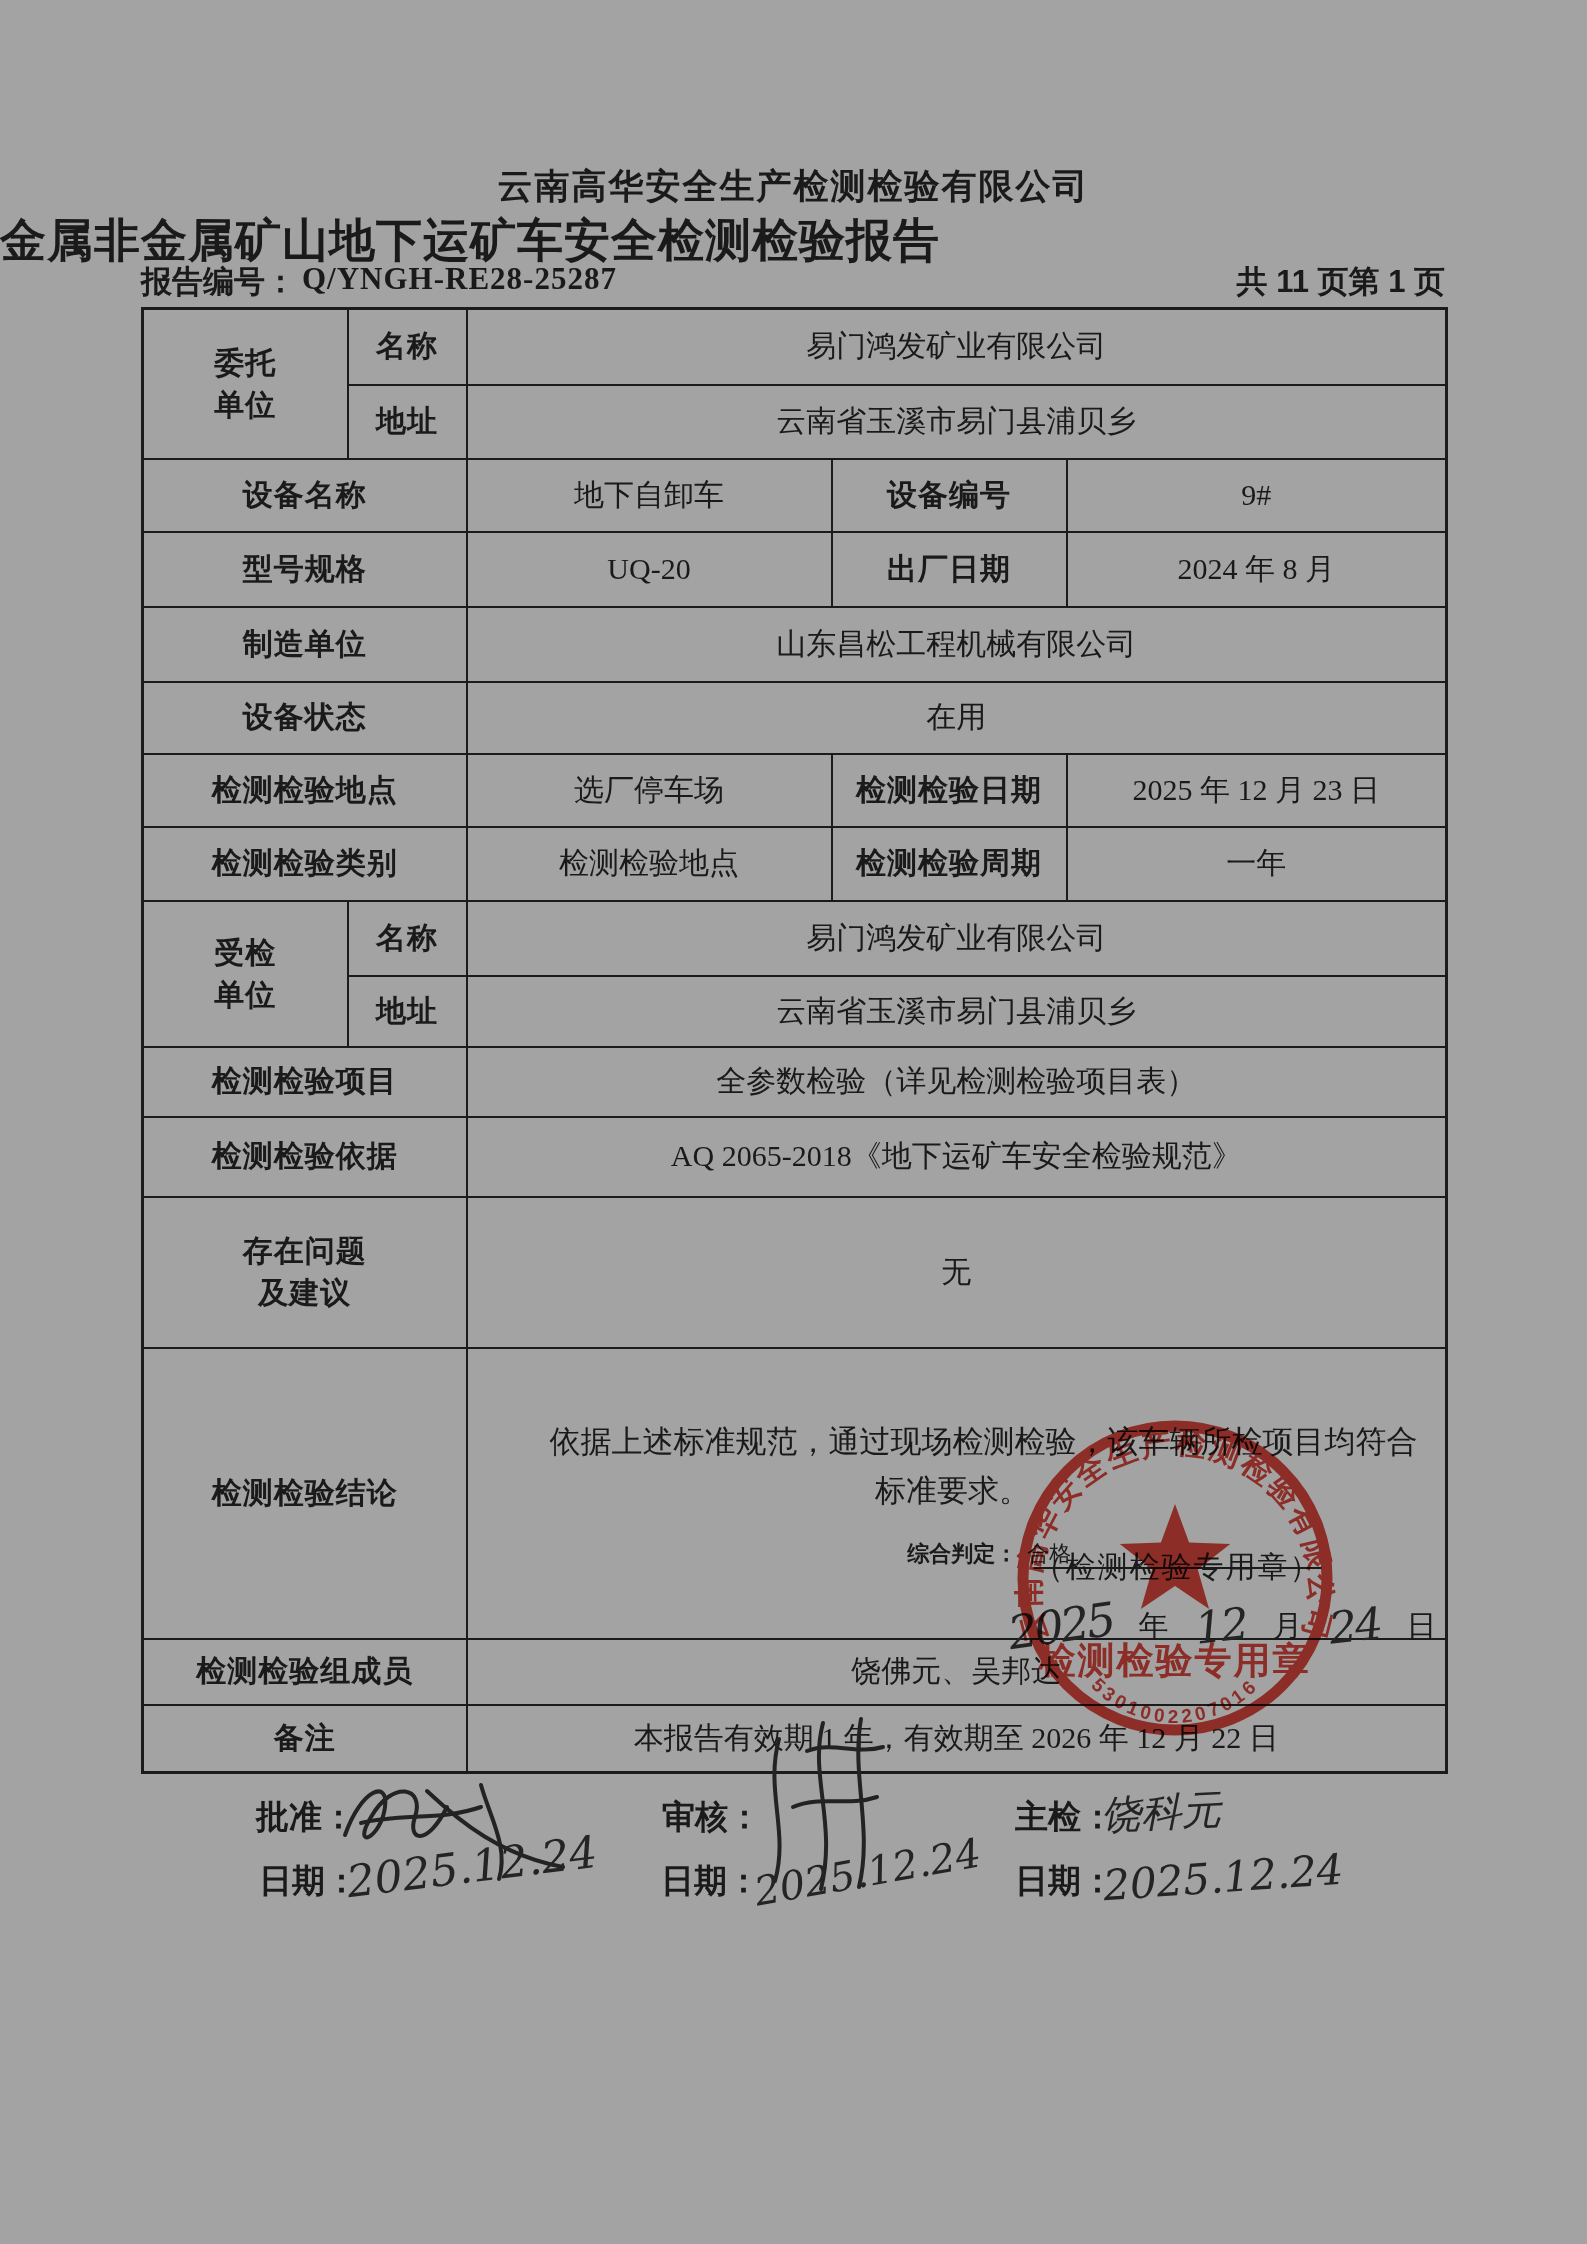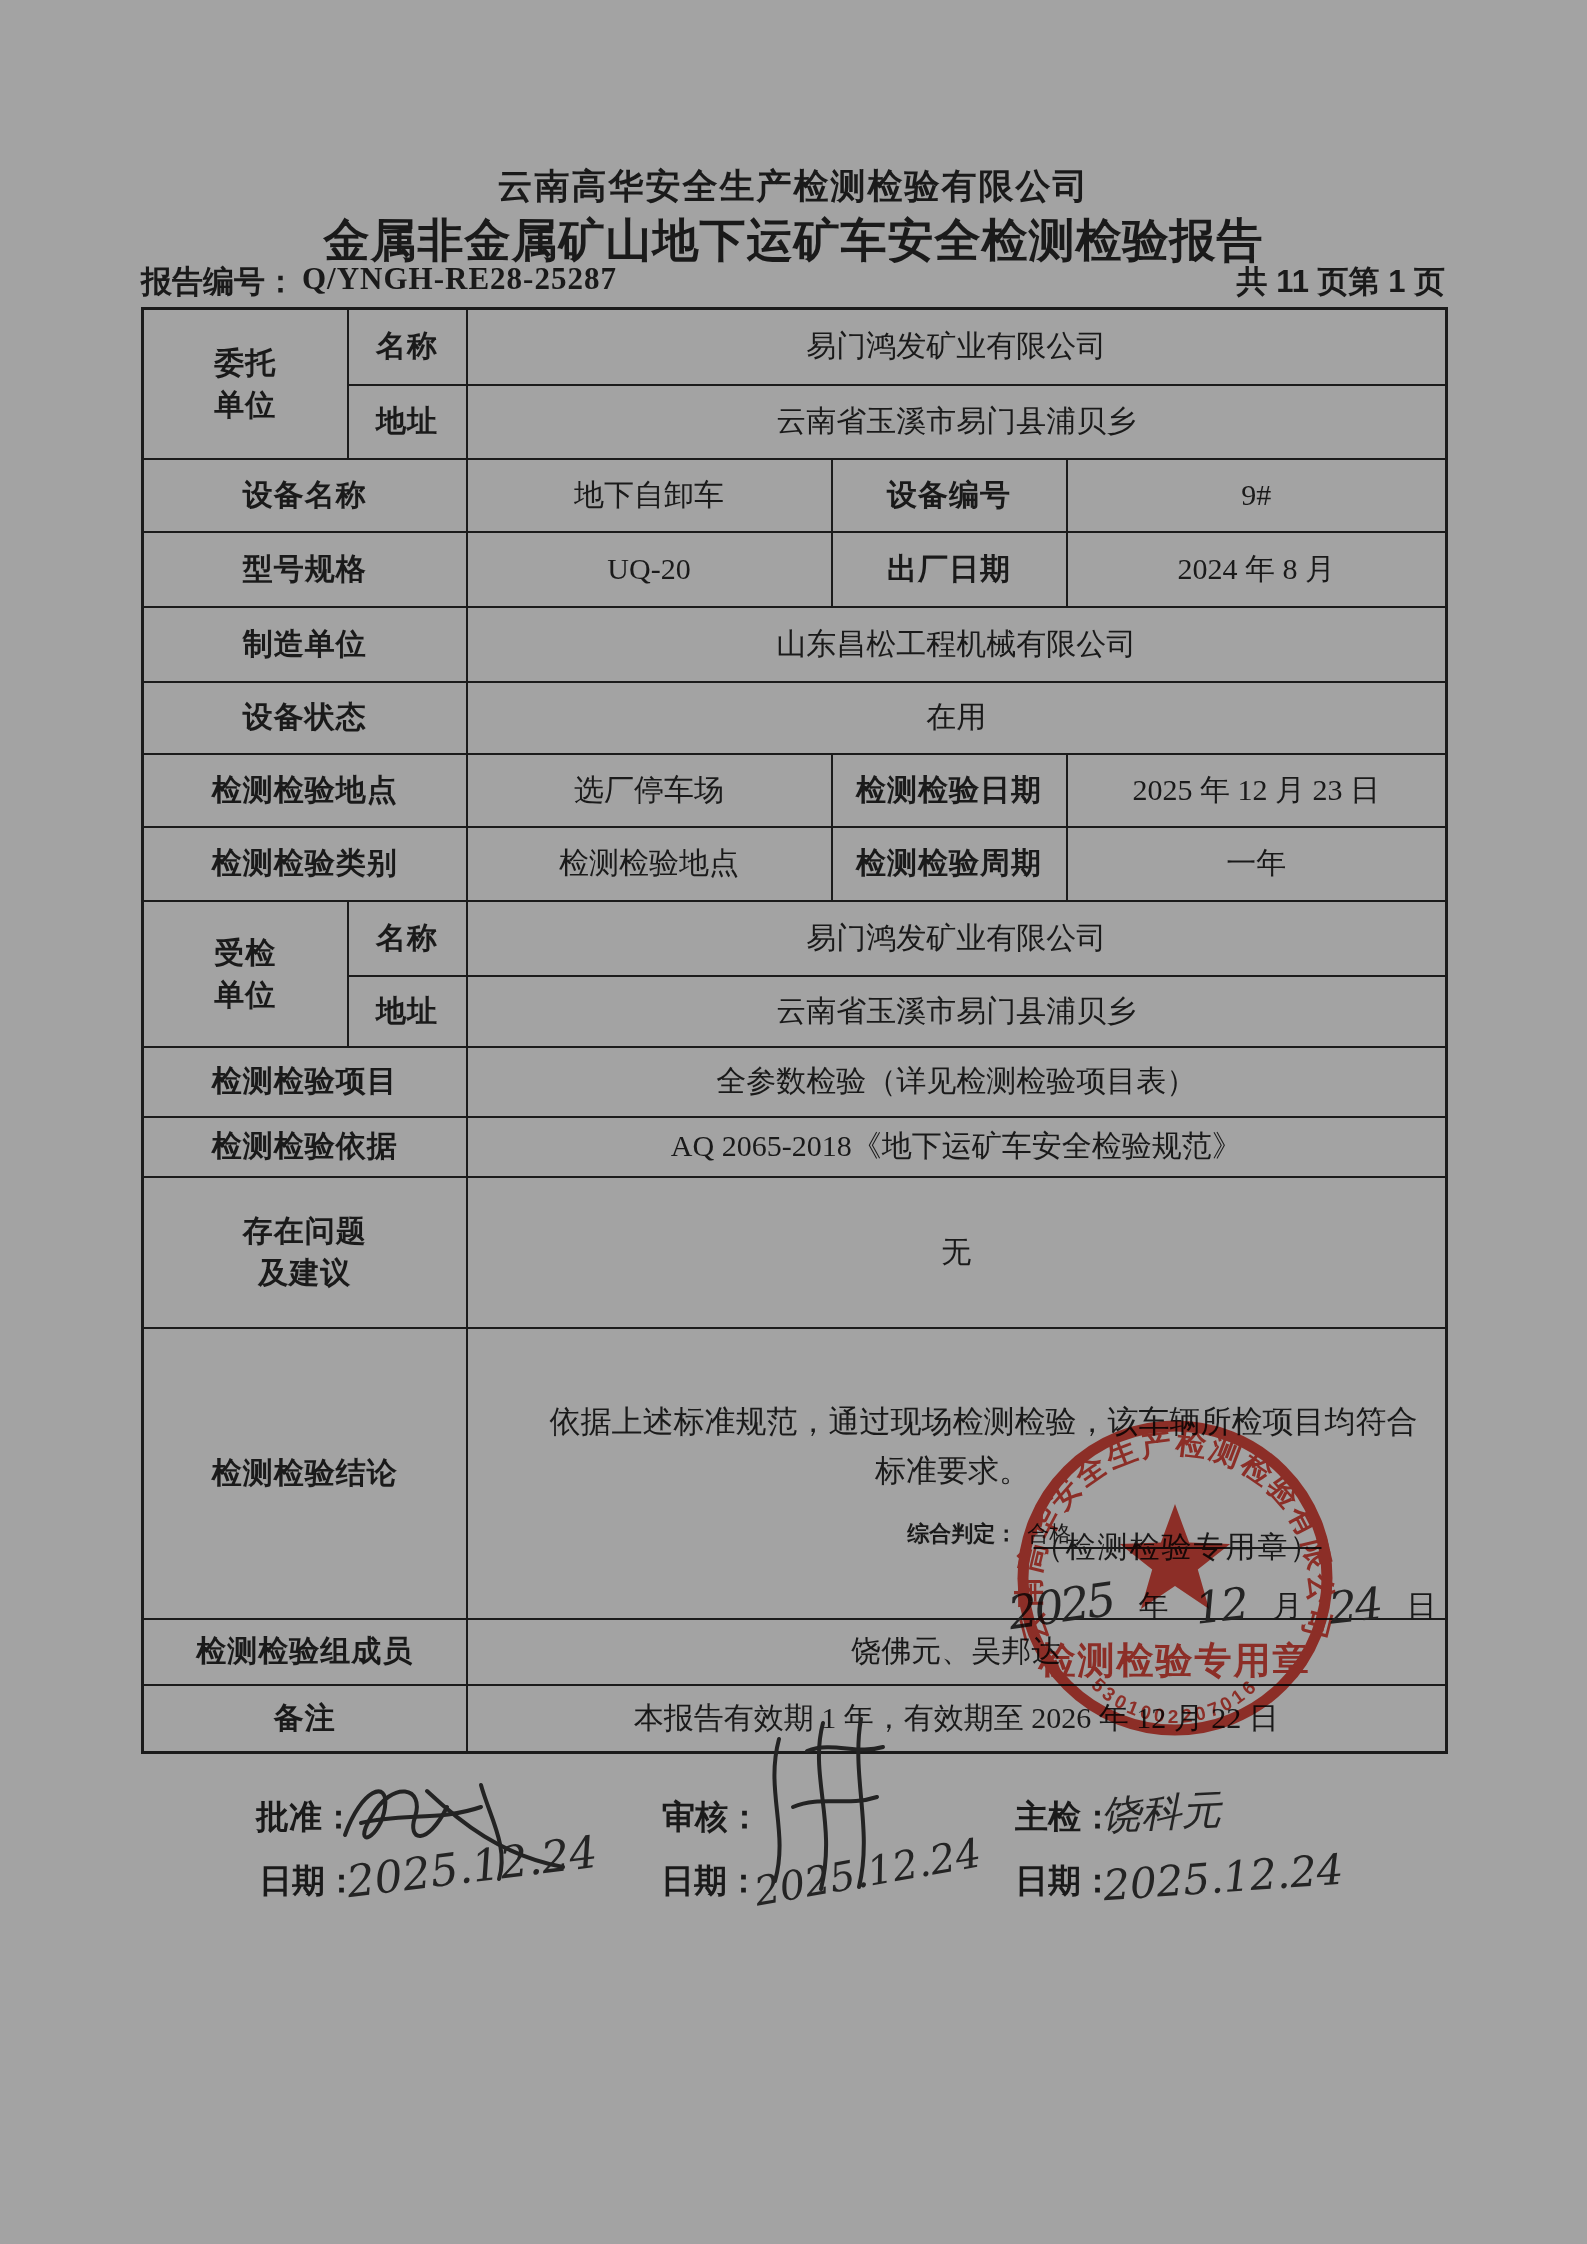--- a/index.html
+++ b/index.html
@@ -13,21 +13,21 @@
     overflow:hidden;
   }
   .company-title{
     position:absolute;left:0;top:163px;width:100%;
     text-align:center;
     font-family:"Liberation Sans",sans-serif;
     font-weight:700;font-size:35px;letter-spacing:2px;
   }
   .report-title{
     position:absolute;left:0;top:210px;width:100%;
-    text-align:center;
+    text-align:left;
     font-family:"Liberation Sans",sans-serif;
     font-weight:700;font-size:46px;letter-spacing:1px;
   }
   .meta-row{
     position:absolute;left:141px;top:265px;width:1304px;height:38px;
     display:flex;justify-content:space-between;align-items:flex-end;
     font-size:31px;
   }
   .meta-left{display:flex;align-items:flex-start;gap:6px;}
   .meta-label{font-family:"Liberation Sans",sans-serif;font-weight:700;}
@@ -171,21 +171,21 @@
       <td class="val" colspan="3">易门鸿发矿业有限公司</td>
     </tr>
     <tr style="height:71px">
       <td class="lbl">地址</td>
       <td class="val" colspan="3">云南省玉溪市易门县浦贝乡</td>
     </tr>
     <tr style="height:70px">
       <td class="lbl" colspan="2">检测检验项目</td>
       <td class="val" colspan="3">全参数检验（详见检测检验项目表）</td>
     </tr>
-    <tr style="height:60px">
+    <tr style="height:80px">
       <td class="lbl" colspan="2">检测检验依据</td>
       <td class="val val-left" colspan="3">AQ 2065-2018《地下运矿车安全检验规范》</td>
     </tr>
     <tr style="height:151px">
       <td class="lbl pre" colspan="2">存在问题
 及建议</td>
       <td class="val" colspan="3">无</td>
     </tr>
     <tr style="height:291px">
       <td class="lbl" colspan="2">检测检验结论</td>

